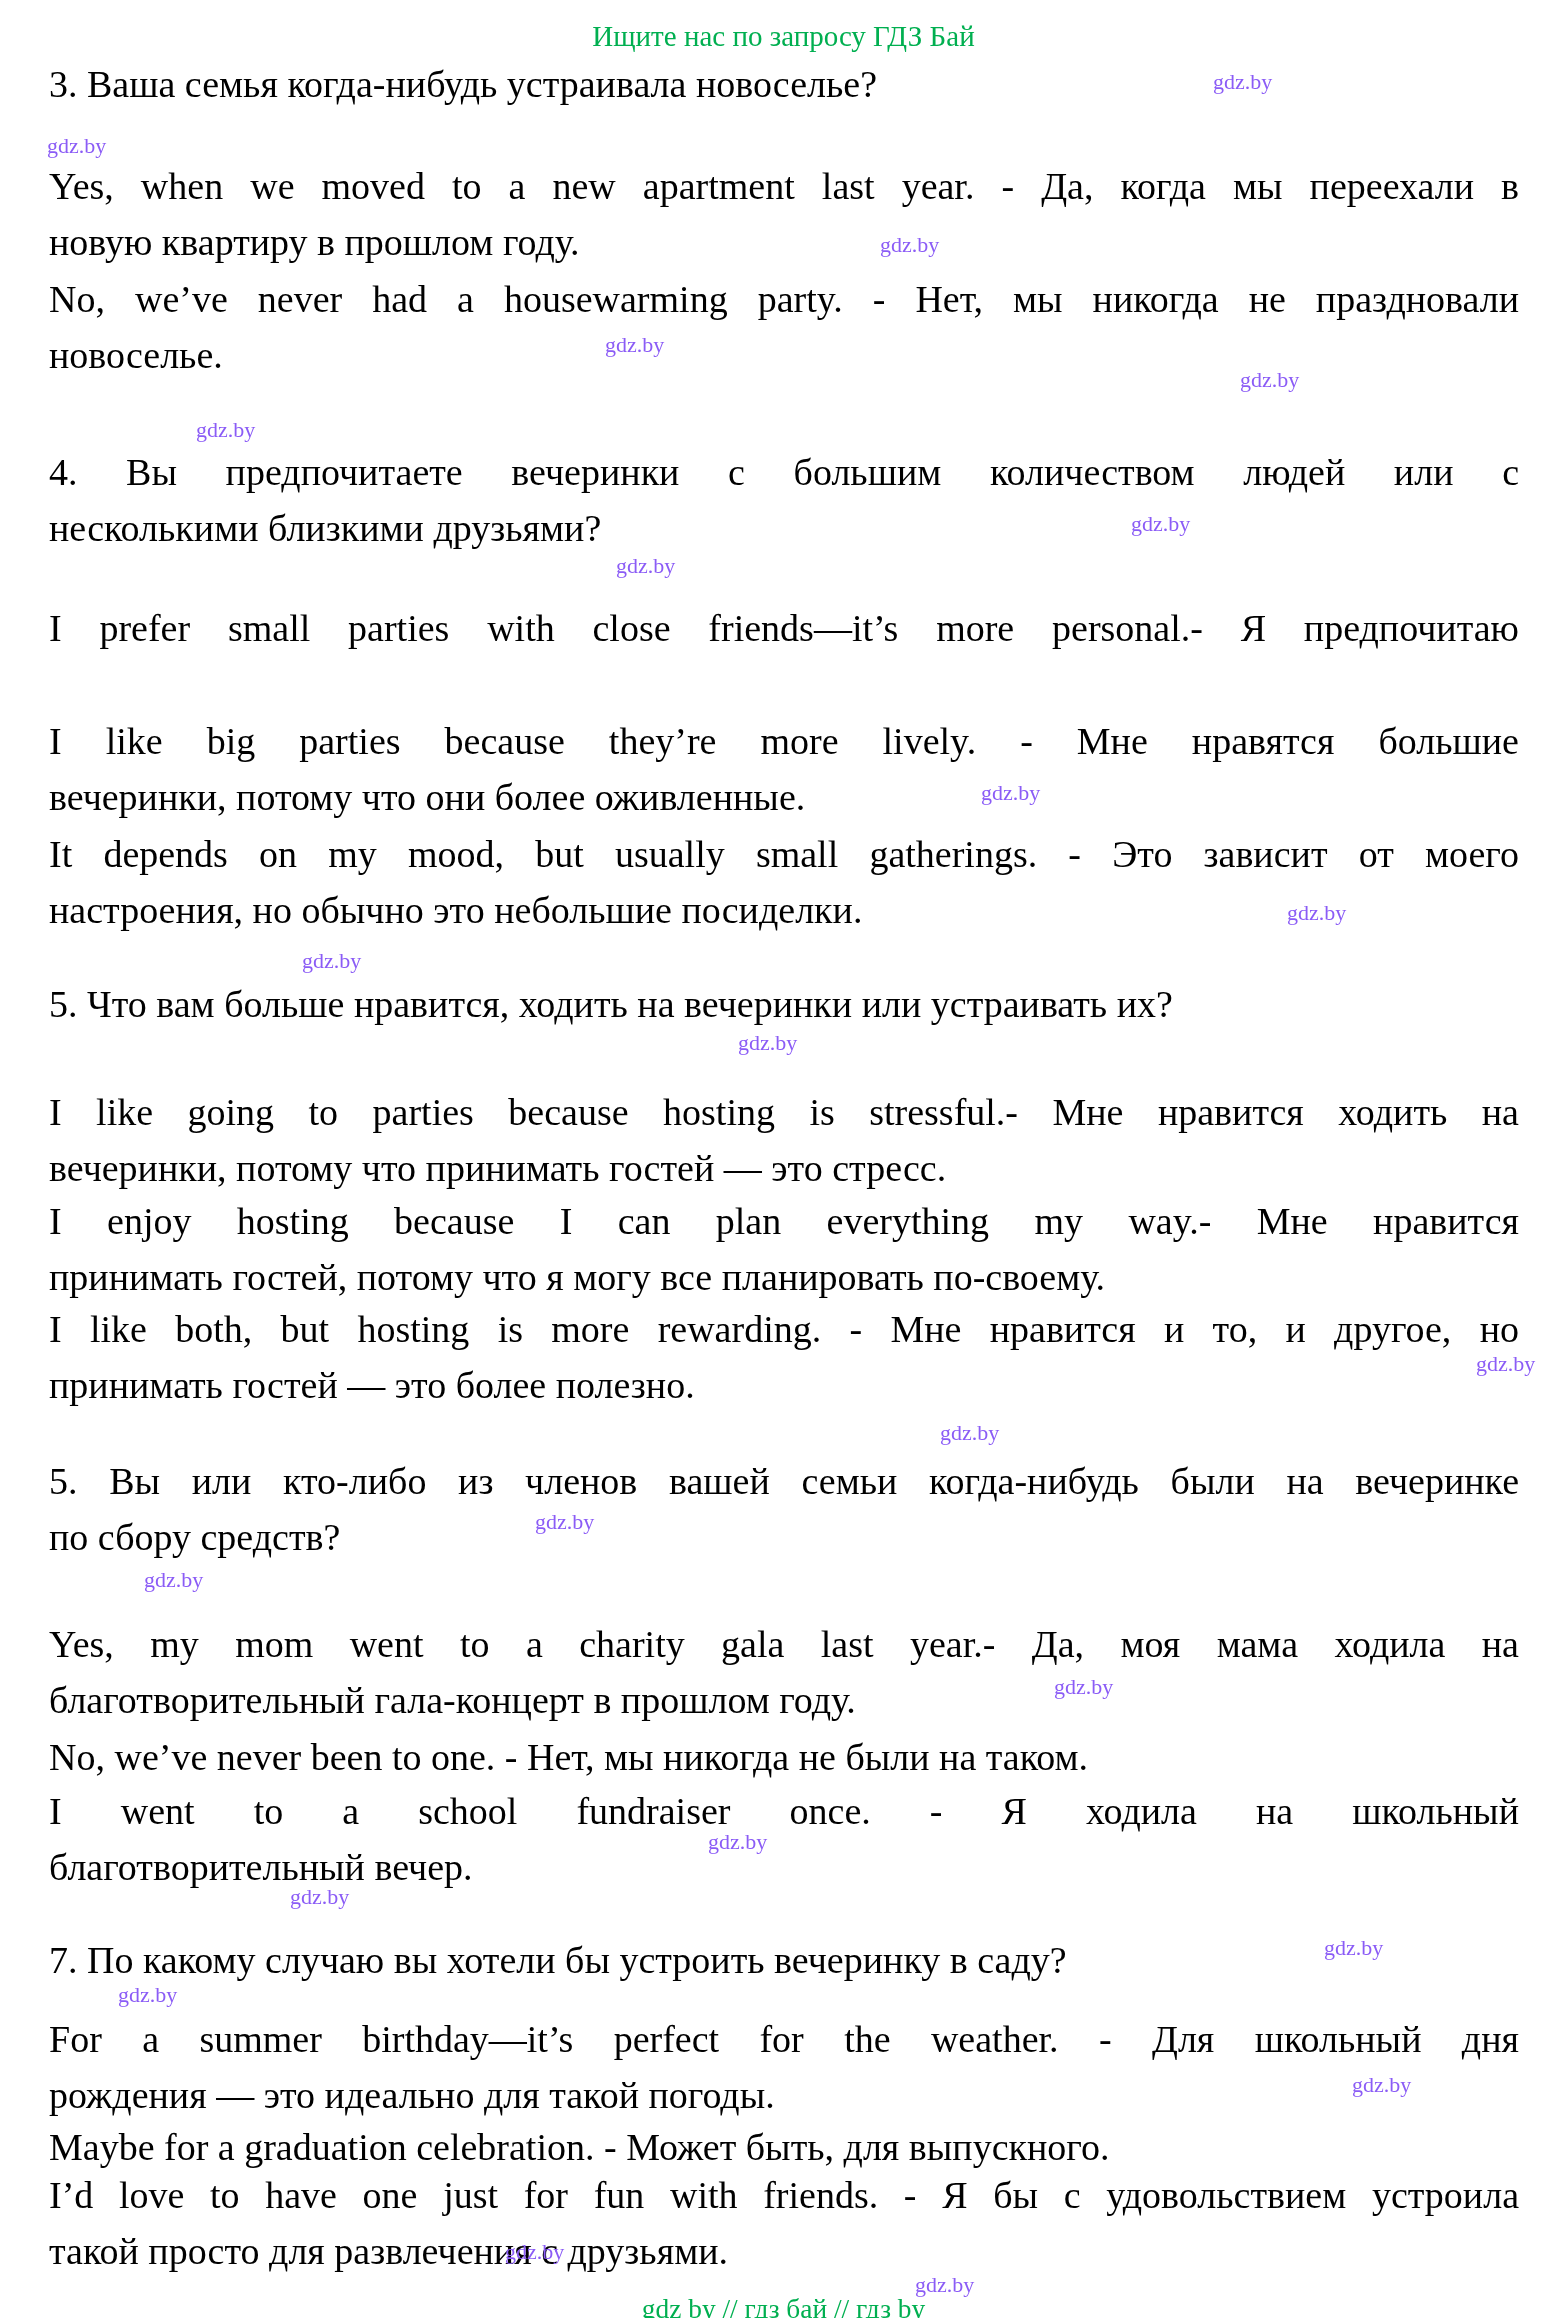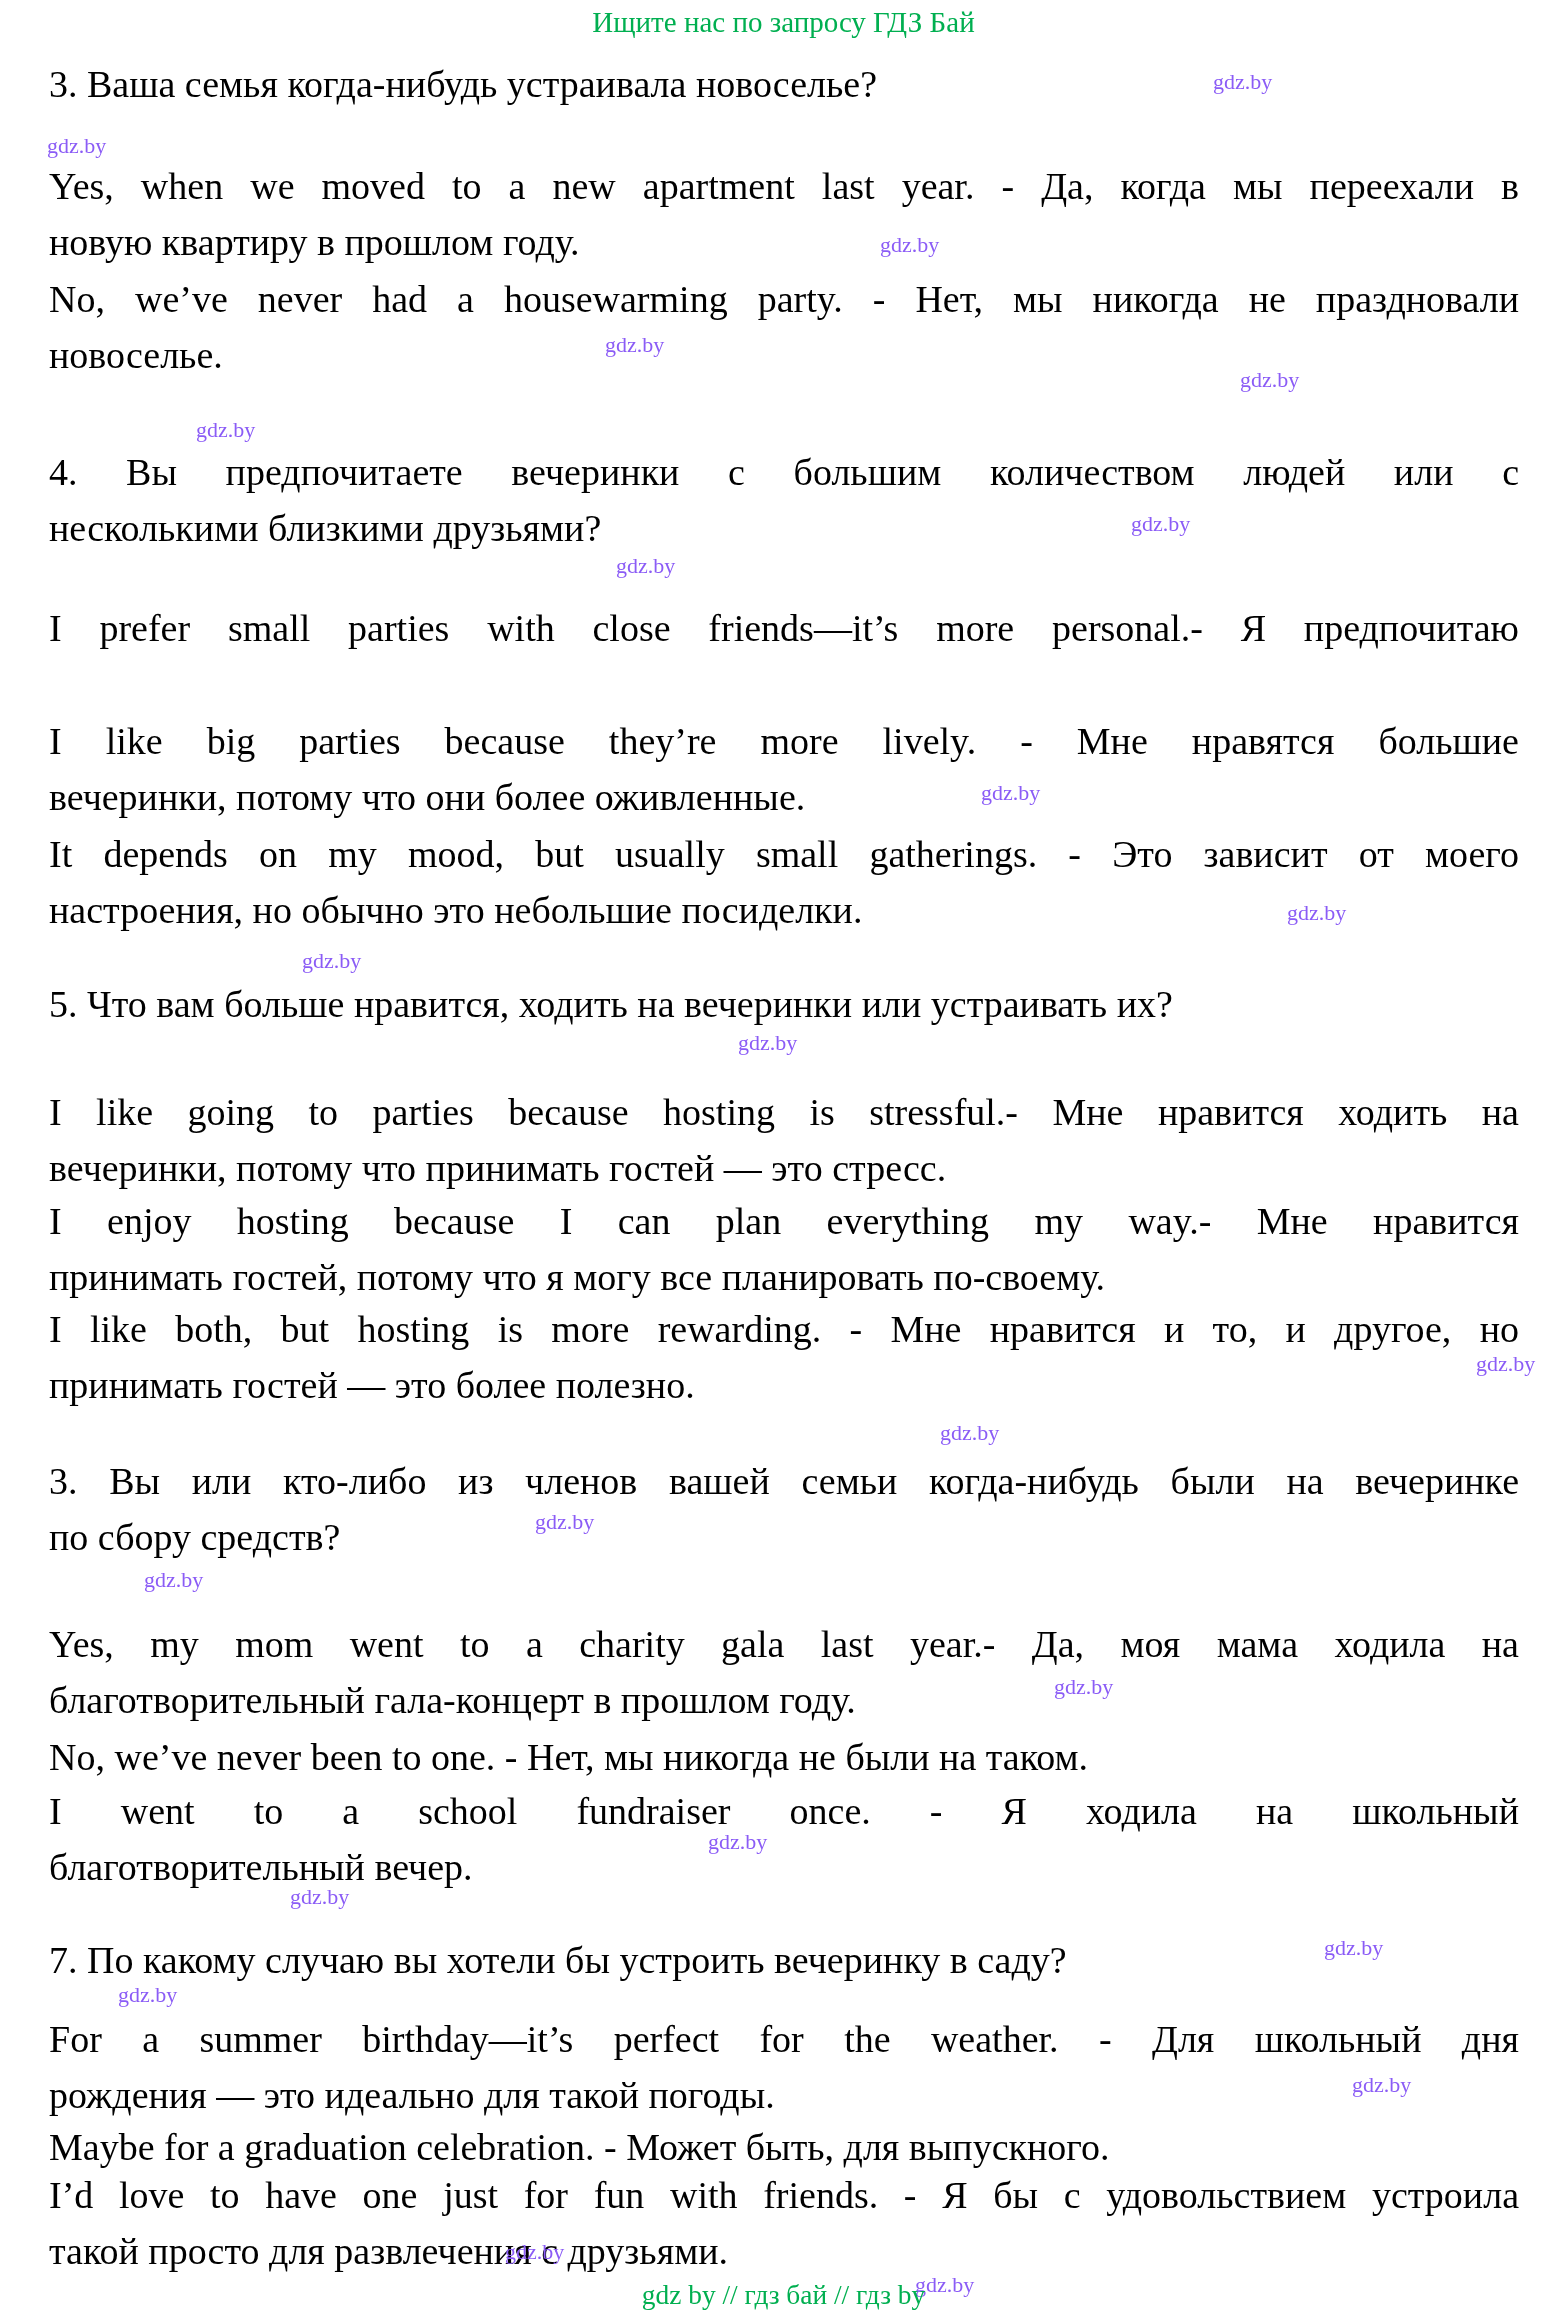--- a/index.html
+++ b/index.html
@@ -16,20 +16,21 @@
     font-family: "Liberation Serif", "DejaVu Serif", serif;
     color: #000000;
   }
   .promo {
     position: absolute;
     left: 0;
     width: 1567px;
     text-align: center;
     color: #00AF50;
     font-family: "Liberation Serif", "DejaVu Serif", serif;
+    margin-top: 14px;
   }
   .promo.top    { top: 6.3px;    font-size: 29px; }
   .promo.bottom { top: 2280px; font-size: 27.4px; }
   .block {
     position: absolute;
     left: 49px;
     width: 1470px;
     font-size: 38px;
   }
   .tline {
@@ -93,21 +94,21 @@
   <div class="block" style="top:1193px">
       <div class="tline jline">I enjoy hosting because I can plan everything my way.- Мне нравится</div>
       <div class="tline">принимать гостей, потому что я могу все планировать по-своему.</div>
     </div>
   <div class="block" style="top:1301px">
       <div class="tline jline">I like both, but hosting is more rewarding. - Мне нравится и то, и другое, но</div>
       <div class="tline">принимать гостей — это более полезно.</div>
     </div>
 
   <div class="block" style="top:1453px">
-      <div class="tline jline">3. Вы или кто-либо из членов вашей семьи когда-нибудь были на вечеринке</div>
+      <div class="tline jline">5. Вы или кто-либо из членов вашей семьи когда-нибудь были на вечеринке</div>
       <div class="tline">по сбору средств?</div>
     </div>
   <div class="block" style="top:1616px">
       <div class="tline jline">Yes, my mom went to a charity gala last year.- Да, моя мама ходила на</div>
       <div class="tline">благотворительный гала-концерт в прошлом году.</div>
     </div>
   <div class="block" style="top:1729px">
       <div class="tline">No, we’ve never been to one. - Нет, мы никогда не были на таком.</div>
     </div>
   <div class="block" style="top:1783px">

